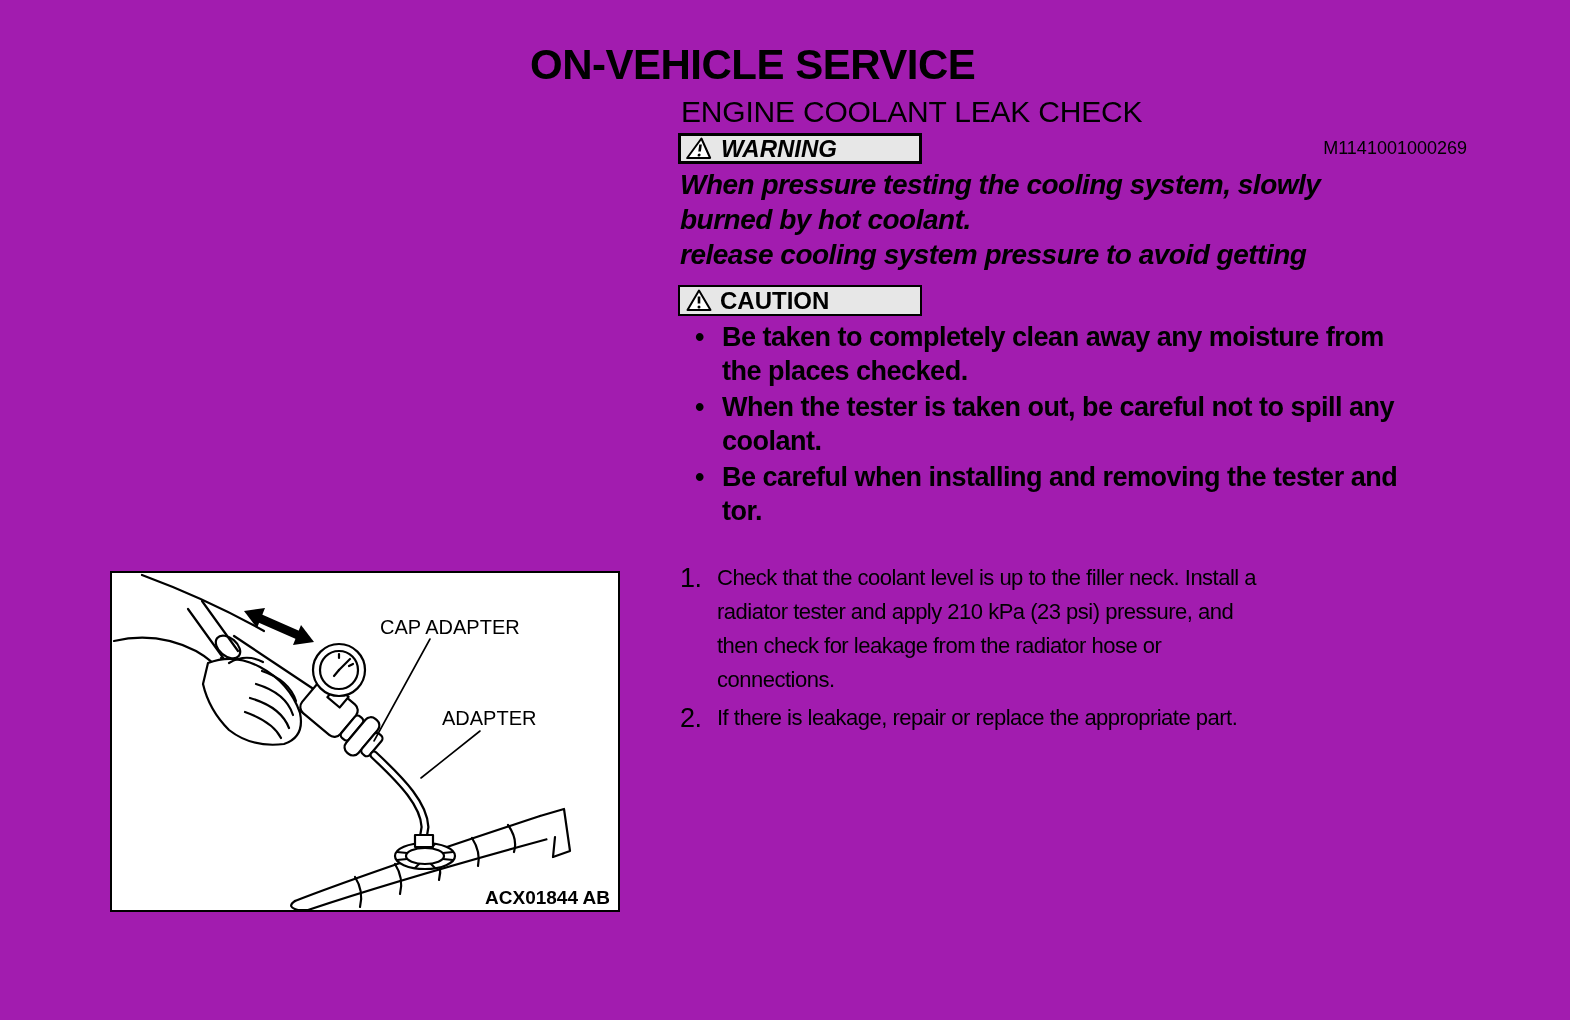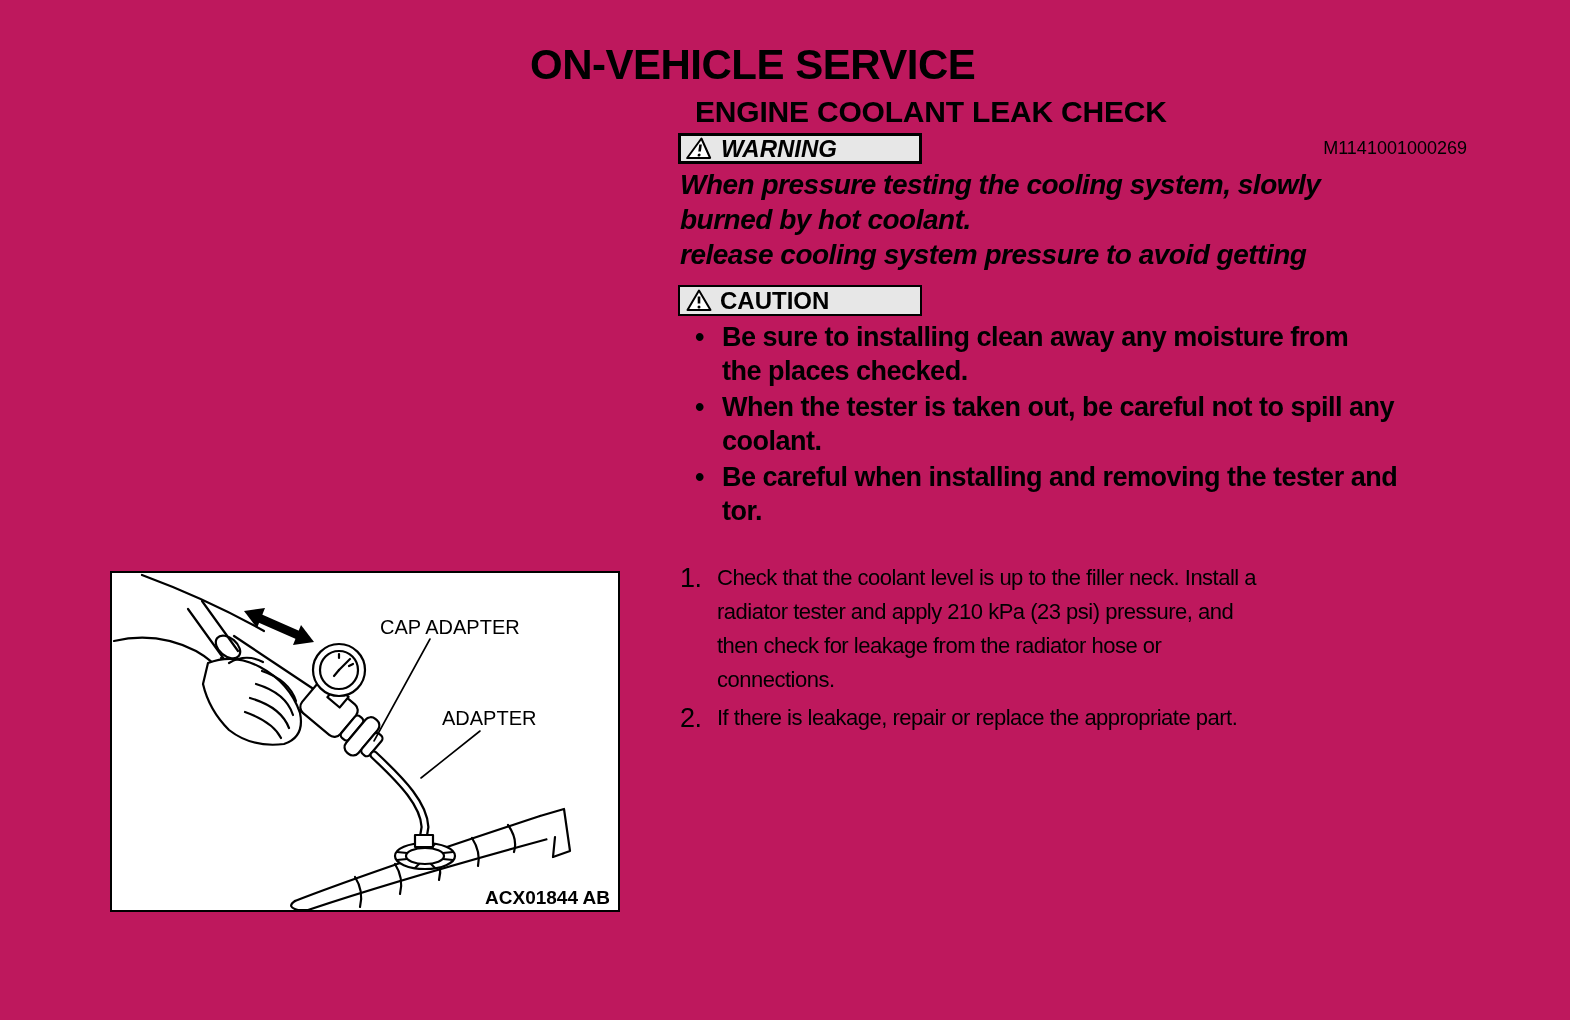--- a/index.html
+++ b/index.html
@@ -1,27 +1,27 @@
 <!DOCTYPE html>
 <html><head>
 <meta charset="utf-8">
 <style>
   html,body{margin:0;padding:0;background:#ffffff;}
   .page{
-    position:relative;width:1570px;height:1020px;background:#be185d;
+    position:relative;width:1570px;height:1020px;background:#a21caf;
     font-family:"Liberation Sans",sans-serif;color:#000;overflow:hidden;
   }
   .abs{position:absolute;}
   .main-title{
     left:530px;top:16px;font-size:42px;font-weight:bold;line-height:1;
     letter-spacing:-0.5px;white-space:nowrap;
   }
   .section-title{
-    left:681px;top:72px;font-size:30px;font-weight:bold;line-height:1;
-    letter-spacing:-0.2px;white-space:nowrap;margin-left:14px;
+    left:681px;top:72px;font-size:30px;font-weight:normal;line-height:1;
+    letter-spacing:-0.2px;white-space:nowrap;
   }
   .doc-number{
     right:103px;top:102px;font-size:18px;line-height:1;white-space:nowrap;margin-top:37px;
   }
   .alert-box{
     left:678px;width:244px;height:31px;box-sizing:border-box;
     background:#e7e7e7;display:flex;align-items:center;gap:8px;
     padding-left:6px;
   }
   .warning-box{top:133px;border:3px solid #000;}
@@ -87,21 +87,21 @@
         <circle cx="13" cy="18" r="1.5" fill="#000"></circle>
       </svg>
     </span>
     <span class="alert-label">CAUTION</span>
   </div>
 
   <div class="abs caution-list">
     <div class="c-item">
       <span class="bullet">•</span>
       <span class="c-text">
-        <div>Be sure to installing clean away any moisture from</div>
+        <div>Be taken to completely clean away any moisture from</div>
         <div>the places checked.</div>
       </span>
     </div>
     <div class="c-item">
       <span class="bullet">•</span>
       <span class="c-text">
         <div>When the tester is taken out, be careful not to spill any</div>
         <div>coolant.</div>
       </span>
     </div>

